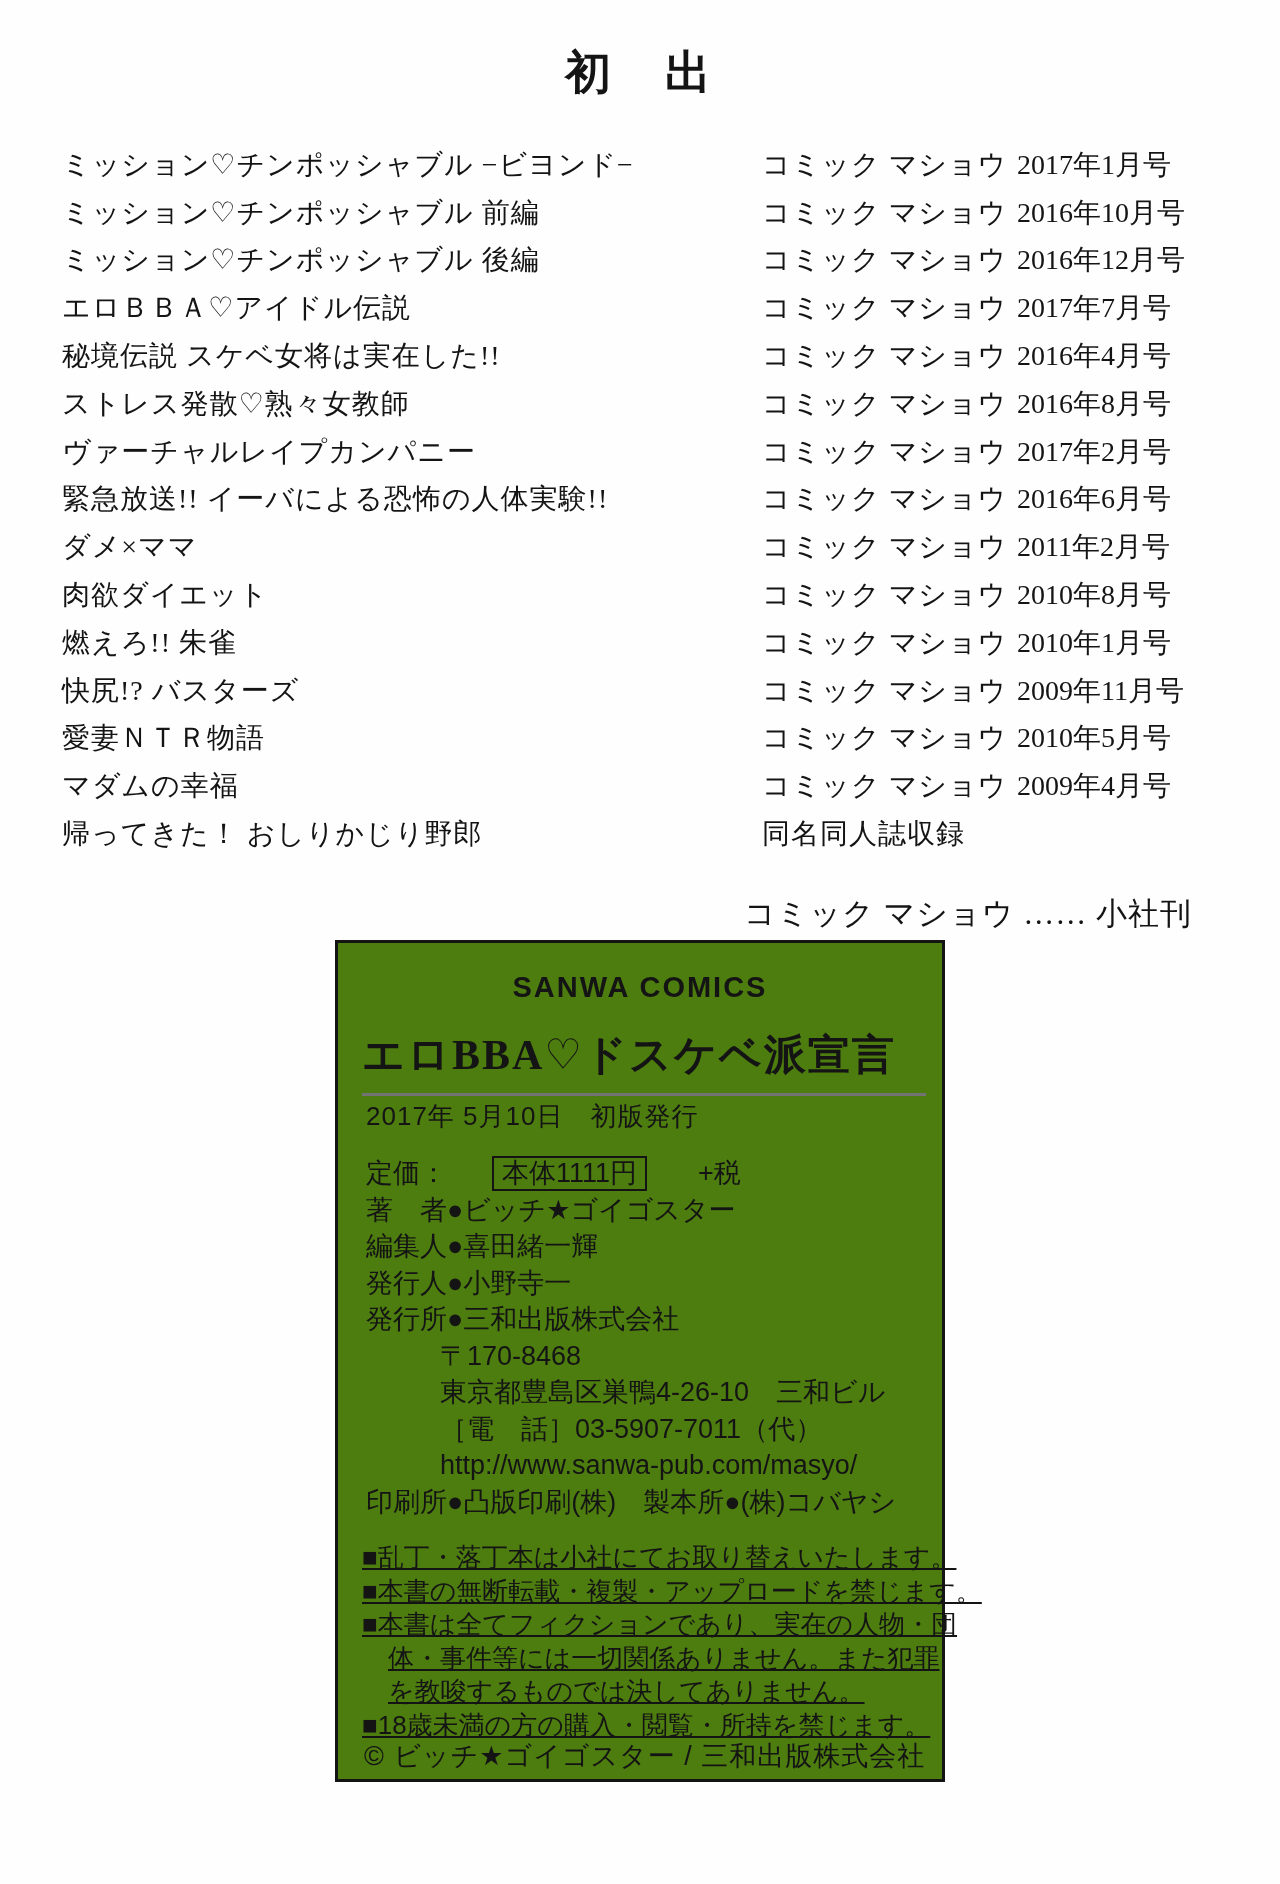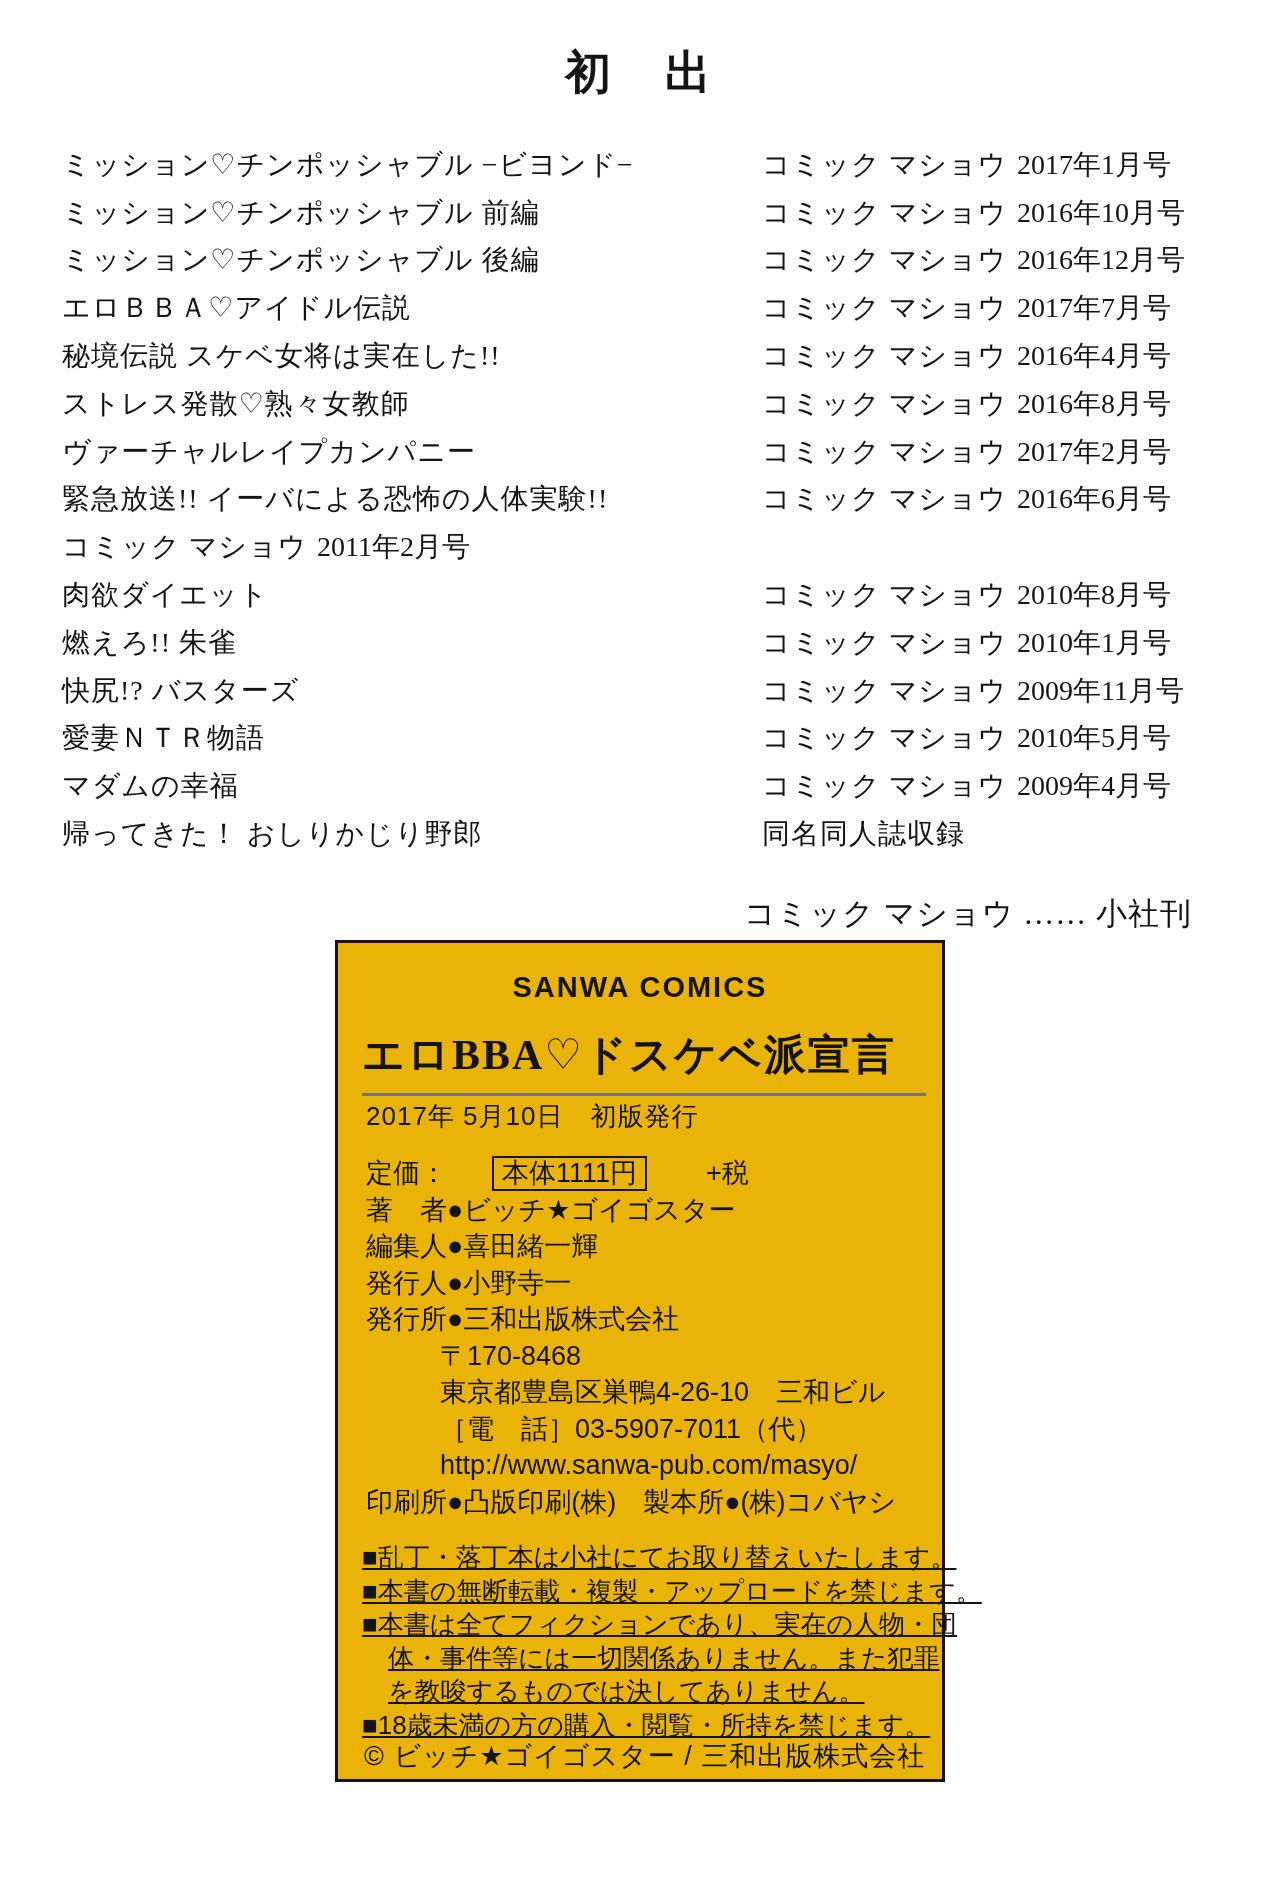--- a/index.html
+++ b/index.html
@@ -26,37 +26,37 @@
 
   #publisher-note {
     position:absolute; top:893px; right:88px;
     font-size:31px; letter-spacing:1px; white-space:nowrap;
   }
 
   #colophon {
     position:absolute; left:335px; top:940px;
     width:610px; height:842px;
     border:3px solid #141414; box-sizing:border-box;
-    background:#eab308;
+    background:#4d7c0f;
   }
   .brand {
     position:absolute; top:28px; left:0; width:100%;
     text-align:center; font-weight:bold; font-size:29px; letter-spacing:2px;
   }
   .book-title {
     position:absolute; top:84px; left:24px; right:16px;
     font-size:42px; font-weight:bold; letter-spacing:2px;
     border-bottom:3px solid #737373; padding-bottom:10px;
     white-space:nowrap;
   }
   .edition { position:absolute; top:156px; left:28px; font-size:26px; letter-spacing:1px; }
   .info { position:absolute; top:212px; left:28px; right:8px; font-size:27px; }
   .info .line { height:36.5px; display:flex; align-items:center; white-space:nowrap;gap:39px; }
   .indent1 { padding-left:74px; }
-  .price-box { display:inline-block; border:2px solid #141414; padding:0 8px; margin:0 20px 0 6px; line-height:1.15;text-align:center; }
+  .price-box { display:inline-block; border:2px solid #141414; padding:0 8px; margin:0 12px 0 6px; line-height:1.15;text-align:center; }
   .notices { position:absolute; top:598px; left:24px; right:6px; font-size:26px;text-decoration:underline; }
   .notices .line { height:33.5px; display:flex; align-items:center; white-space:nowrap; }
   .notice-indent { padding-left:26px; }
   .copyright { position:absolute; top:795px; left:26px; font-size:27px; letter-spacing:1px; white-space:nowrap; }
 </style>
 </head>
 <body>
 
 <div id="page-title" class="serif">初　出</div>
 
@@ -95,20 +95,21 @@
       <span class="work">ヴァーチャルレイプカンパニー</span>
       <span class="mag">コミック マショウ</span>
       <span class="iss">2017年2月号</span>
     </div>
     <div class="pub-row">
       <span class="work">緊急放送!! イーバによる恐怖の人体実験!!</span>
       <span class="mag">コミック マショウ</span>
       <span class="iss">2016年6月号</span>
     </div>
     <div class="pub-row">
+      <span class="work">ダメ×ママ</span>
       <span class="mag">コミック マショウ</span>
       <span class="iss">2011年2月号</span>
     </div>
     <div class="pub-row">
       <span class="work">肉欲ダイエット</span>
       <span class="mag">コミック マショウ</span>
       <span class="iss">2010年8月号</span>
     </div>
     <div class="pub-row">
       <span class="work">燃えろ!! 朱雀</span>

